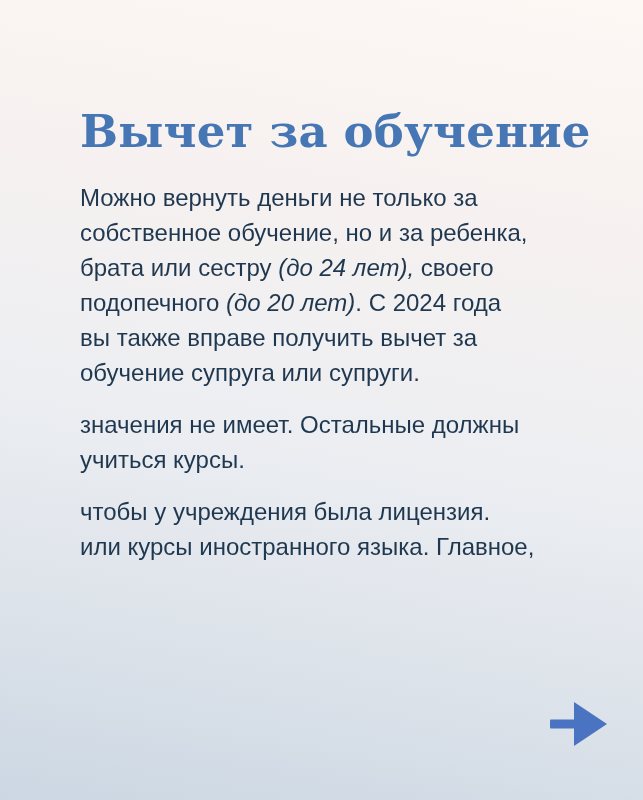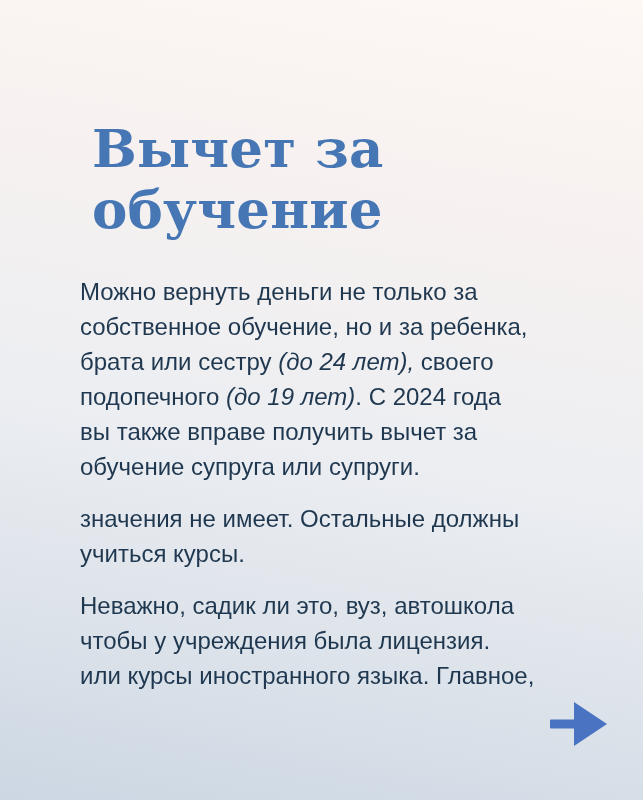--- a/index.html
+++ b/index.html
@@ -10,25 +10,25 @@
     overflow: hidden;
     background: linear-gradient(190deg,
       #fdf8f4 0%,
       #f6f1f0 28%,
       #eceef2 55%,
       #dde3ea 78%,
       #ccd7e3 100%);
     font-family: "Liberation Sans", sans-serif;
   }
   .title {
-    margin: 12px;
+    margin: 0;
     padding: 106px 0 0 80px;
     font-family: "DejaVu Serif", serif;
     font-weight: 600;
-    font-size: 53px;
+    font-size: 45px;
     line-height: 1.15;
     letter-spacing: 0.2px;
     color: var(--title-color, #4677b4);
   }
   .content {
     padding: 22px 30px 0 80px;
     font-size: 24px;
     color: var(--text-color, #1f3850);
   }
   .para { margin: 0 0 17px 0; }
@@ -52,30 +52,29 @@
 
 <div class="card">
 
   <h1 class="title">Вычет за обучение</h1>
 
   <div class="content">
       <div class="para">
         <div class="line"><span>Можно вернуть деньги не только за</span></div>
         <div class="line"><span>собственное обучение, но и за ребенка,</span></div>
         <div class="line"><span>брата или сестру </span><span class="it">(до 24 лет),</span><span> своего</span></div>
-        <div class="line"><span>подопечного </span><span class="it">(до 19 лет)</span><span>. С 2024 года</span></div>
+        <div class="line"><span>подопечного </span><span class="it">(до 20 лет)</span><span>. С 2024 года</span></div>
         <div class="line"><span>вы также вправе получить вычет за</span></div>
         <div class="line"><span>обучение супруга или супруги.</span></div>
       </div>
       <div class="para">
         <div class="line"><span>значения не имеет. Остальные должны</span></div>
         <div class="line"><span>учиться курсы.</span></div>
       </div>
       <div class="para">
-        <div class="line"><span>Неважно, садик ли это, вуз, автошкола</span></div>
         <div class="line"><span>чтобы у учреждения была лицензия.</span></div>
         <div class="line"><span>или курсы иностранного языка. Главное,</span></div>
       </div>
     </div>
 
   <button class="next-arrow">
     <span>
       <svg viewBox="0 0 58 46" xmlns="http://www.w3.org/2000/svg">
         <g class="arrow-fill" fill="#4a74c1">
           <rect x="0" y="18.5" width="27" height="9" rx="1"></rect>

